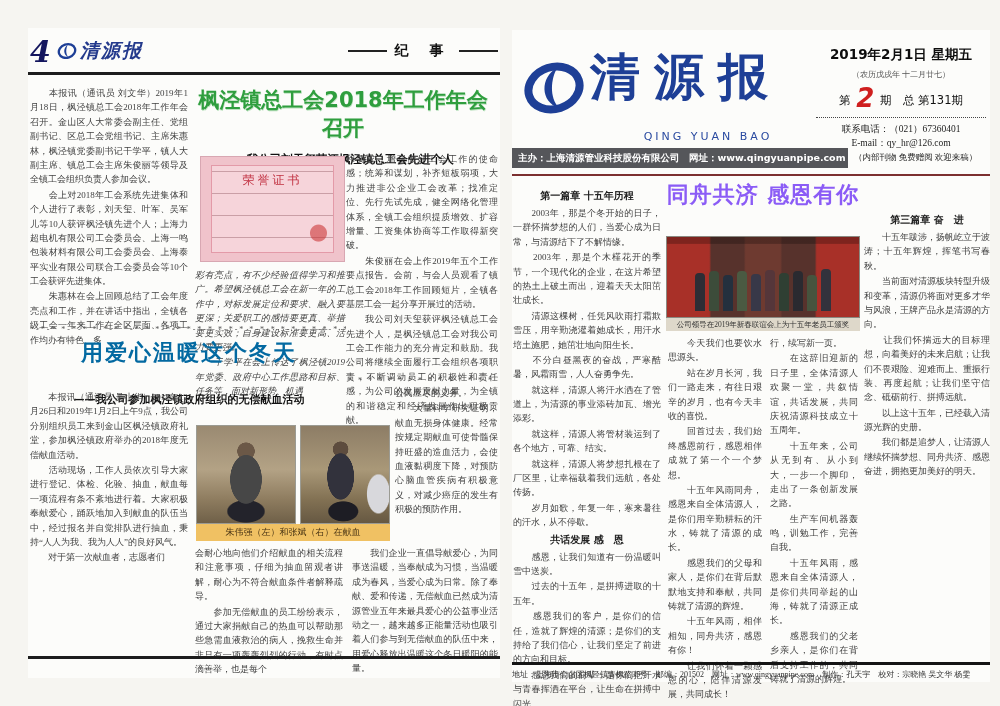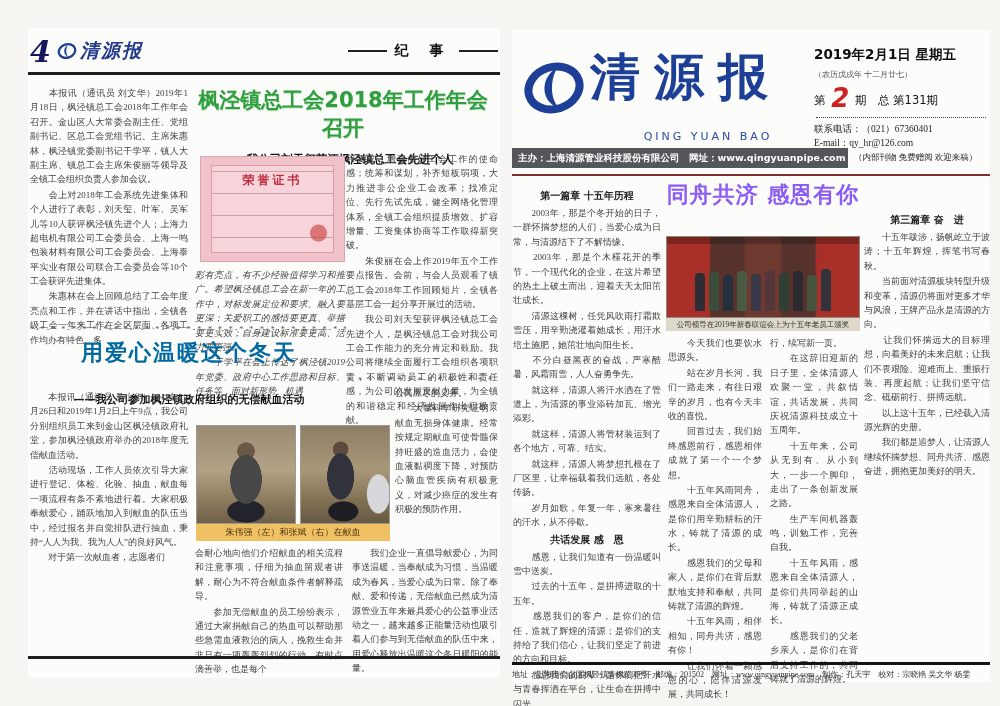--- a/index.html
+++ b/index.html
@@ -44,21 +44,21 @@
   
   .photo-cert{position:absolute;left:172px;top:128px;width:145px;height:106px;
     background:#f0c3cb;border:1px solid #d8a7b2;box-sizing:border-box;padding:8px 10px;}
   .cert-inner{width:100%;height:100%;border:1px solid #e39aa8;box-sizing:border-box;
     background:
       radial-gradient(circle at 88% 78%, rgba(200,40,40,.55) 0 8px, transparent 9px),
       repeating-linear-gradient(0deg, transparent 0 14px, rgba(120,60,70,.35) 14px 15px, transparent 15px 22px),
       #f6d4da;
     position:relative;}
   .cert-title{position:absolute;top:6px;left:0;right:0;text-align:center;
-    font-size:12px;font-weight:bold;color:#c03040;letter-spacing:3px;font-family:"DejaVu Serif",serif;}
+    font-size:12px;font-weight:normal;color:#c03040;letter-spacing:3px;font-family:"DejaVu Serif",serif;}
 
   
   .photo-blood{position:absolute;top:397px;height:99px;border:1px solid #9b9b93;box-sizing:border-box;
     background:
       radial-gradient(ellipse 26px 40px at 50% 55%, #474747 0 60%, transparent 62%),
       radial-gradient(circle 9px at 50% 26%, #6b5847 0 95%, transparent 100%),
       radial-gradient(ellipse 30px 18px at 50% 88%, #23232b 0 60%, transparent 65%),
       linear-gradient(180deg,#9a8a72 0%,#b3a285 45%,#8f7d60 75%,#6f6048 100%);}
   #photo-blood-1{left:168px;width:100px;}
   #photo-blood-2{left:272px;width:90px;
@@ -71,21 +71,21 @@
   .photo-caption-band{position:absolute;left:168px;top:496px;width:194px;height:17px;
     background:#f0c163;color:#4a3514;font-size:9px;text-align:center;line-height:17px;
     font-family:"DejaVu Sans",sans-serif;}
 
   
   .mast-logo{position:absolute;left:12px;top:26px;width:60px;height:64px;}
   .mast-title{position:absolute;left:78px;top:14px;width:232px;font-size:50px;font-weight:bold;
     color:#1e3f96;letter-spacing:14px;font-family:"DejaVu Serif",serif;white-space:nowrap;}
   .mast-pinyin{position:absolute;left:96px;top:100px;width:200px;text-align:center;
     font-size:11px;color:#2a4aa0;letter-spacing:3px;font-family:"DejaVu Sans",sans-serif;}
-  .infobox{position:absolute;left:302px;top:16px;width:174px;text-align:left;}
+  .infobox{position:absolute;left:302px;top:16px;width:174px;text-align:center;}
   .ib-date{font-size:13.5px;font-weight:bold;color:#0d0d0d;font-family:"DejaVu Sans",sans-serif;}
   .ib-lunar{font-size:8px;color:#555;margin-top:5px;}
   .ib-issue{font-size:11.5px;color:#111;margin-top:3px;font-family:"DejaVu Sans",sans-serif;}
   .ib-issue .big2{font-size:26px;color:#cf1f1f;font-weight:bold;font-style:italic;vertical-align:-3px;padding:0 2px;}
   .ib-dots{border-top:1.5px dotted #444;margin:4px 2px;}
   .ib-contact{font-size:9.5px;color:#222;line-height:1.5;}
   .pub-bar{position:absolute;left:0;top:118px;width:336px;height:20px;background:#55565a;
     color:#fff;font-size:9.5px;font-weight:bold;line-height:20px;padding-left:6px;box-sizing:border-box;
     font-family:"DejaVu Sans",sans-serif;white-space:nowrap;overflow:hidden;}
   .pub-note{position:absolute;left:342px;top:122px;width:136px;font-size:8.5px;color:#222;white-space:nowrap;}

